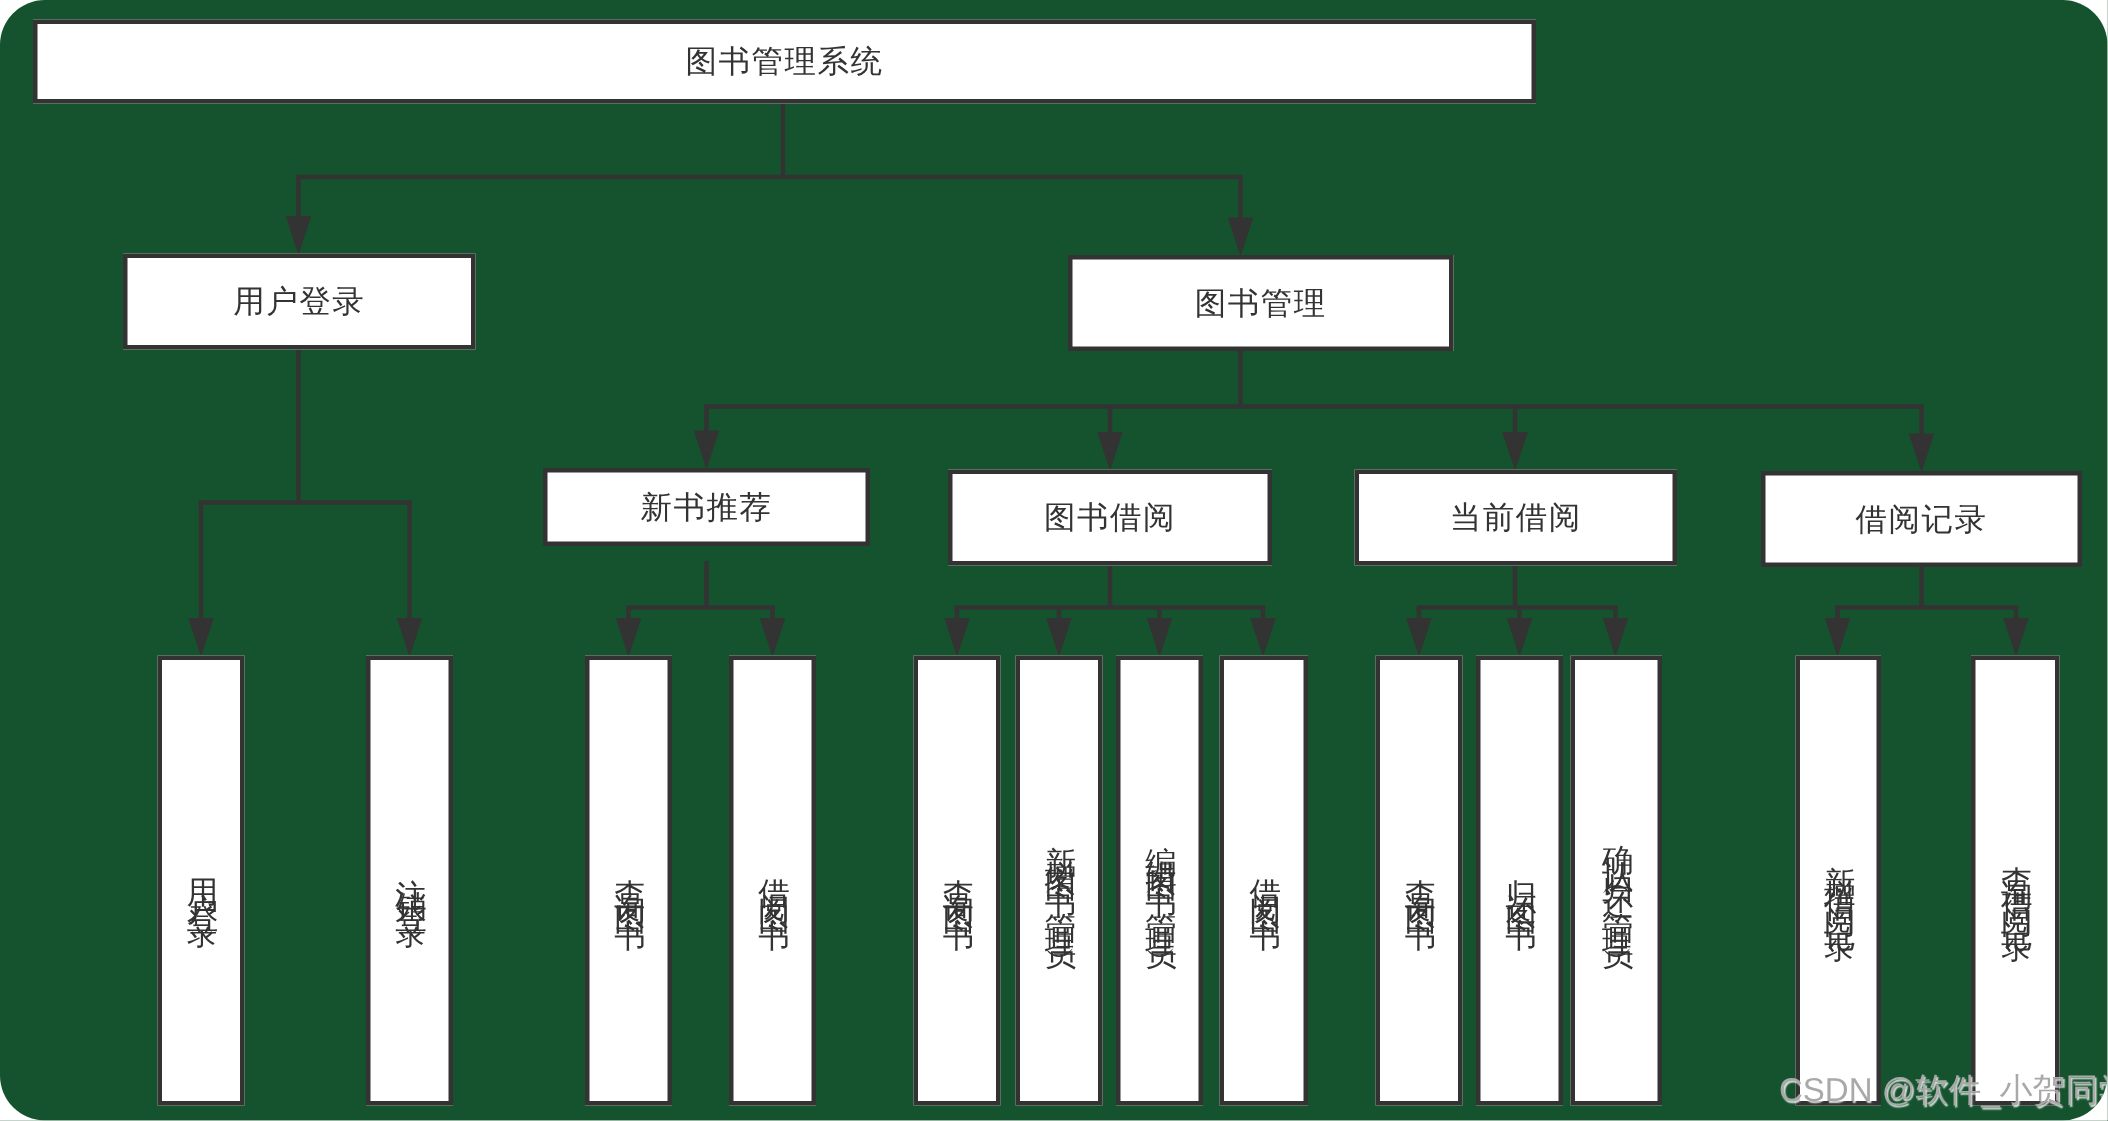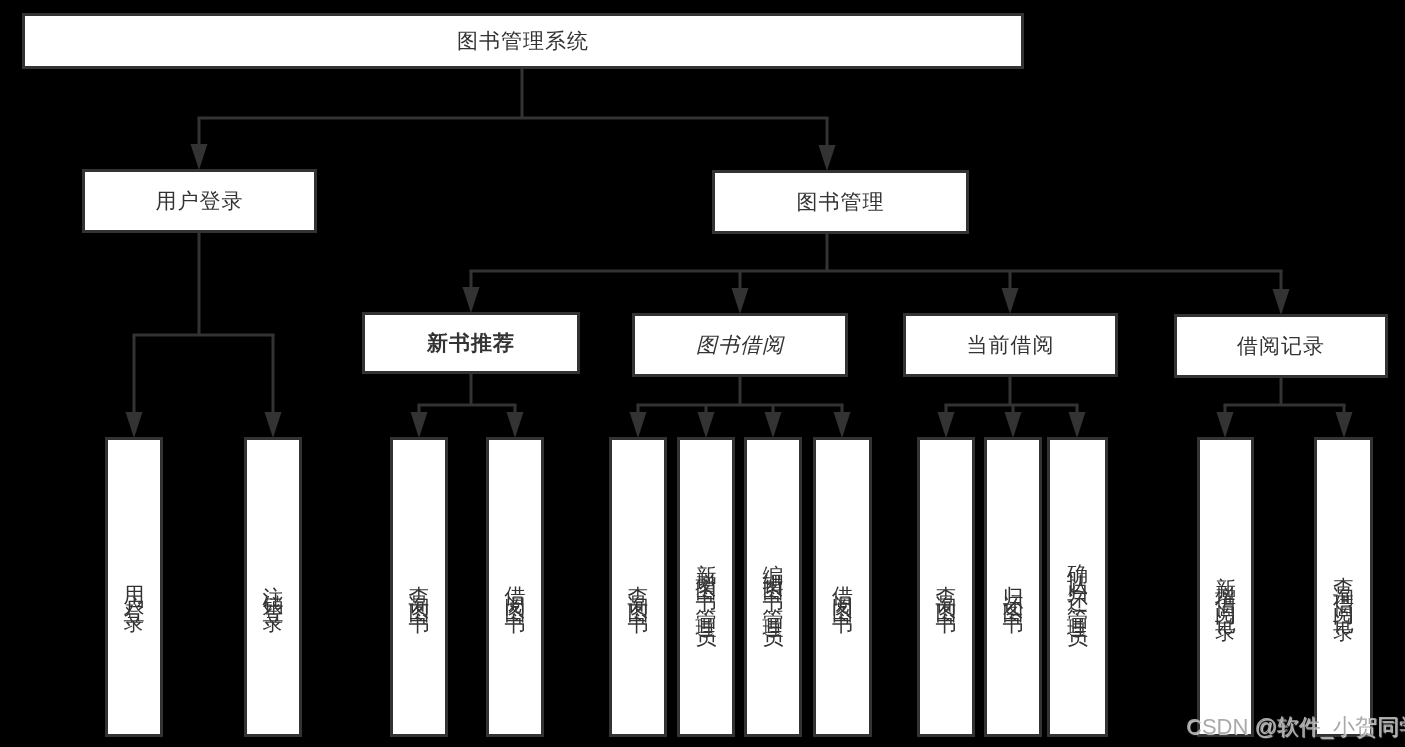--- a/index.html
+++ b/index.html
@@ -1,22 +1,23 @@
 <!DOCTYPE html>
 <html><head>
 <meta charset="utf-8">
 <style>
   html, body { margin: 0; padding: 0; background: #ffffff; }
   #stage {
     position: relative;
     width: 1405px;
     height: 747px;
-    background: #000000;
+    background: #14532d;
     font-family: "Liberation Sans", sans-serif;
     overflow: hidden;
+    border-radius: 30px;
   }
   .node {
     position: absolute;
     box-sizing: border-box;
     border: 3px solid #333333;
     background: #ffffff;
     display: flex;
     align-items: center;
     justify-content: center;
     color: #333333;
@@ -120,24 +121,24 @@
     <span>图书管理系统</span>
   </div>
 
   <div class="node hnode" style="left:82px; top:169px; width:235px; height:64px;">
     <span>用户登录</span>
   </div>
   <div class="node hnode" style="left:712px; top:170px; width:257px; height:64px;">
     <span>图书管理</span>
   </div>
 
-  <div class="node hnode" style="left:362px; top:312px; width:218px; height:62px;font-weight:bold;">
+  <div class="node hnode" style="left:362px; top:312px; width:218px; height:52px;">
     <span>新书推荐</span>
   </div>
-  <div class="node hnode" style="left:632px; top:313px; width:216px; height:64px;font-style:italic;">
+  <div class="node hnode" style="left:632px; top:313px; width:216px; height:64px;">
     <span>图书借阅</span>
   </div>
   <div class="node hnode" style="left:1174px; top:314px; width:214px; height:64px;">
     <span>借阅记录</span>
   </div>
   <div class="node hnode" style="left:903px; top:313px; width:215px; height:64px;">
     <span>当前借阅</span>
   </div>
 
   <div class="node vnode" style="left:105px; top:437px; width:58px; height:300px;">

